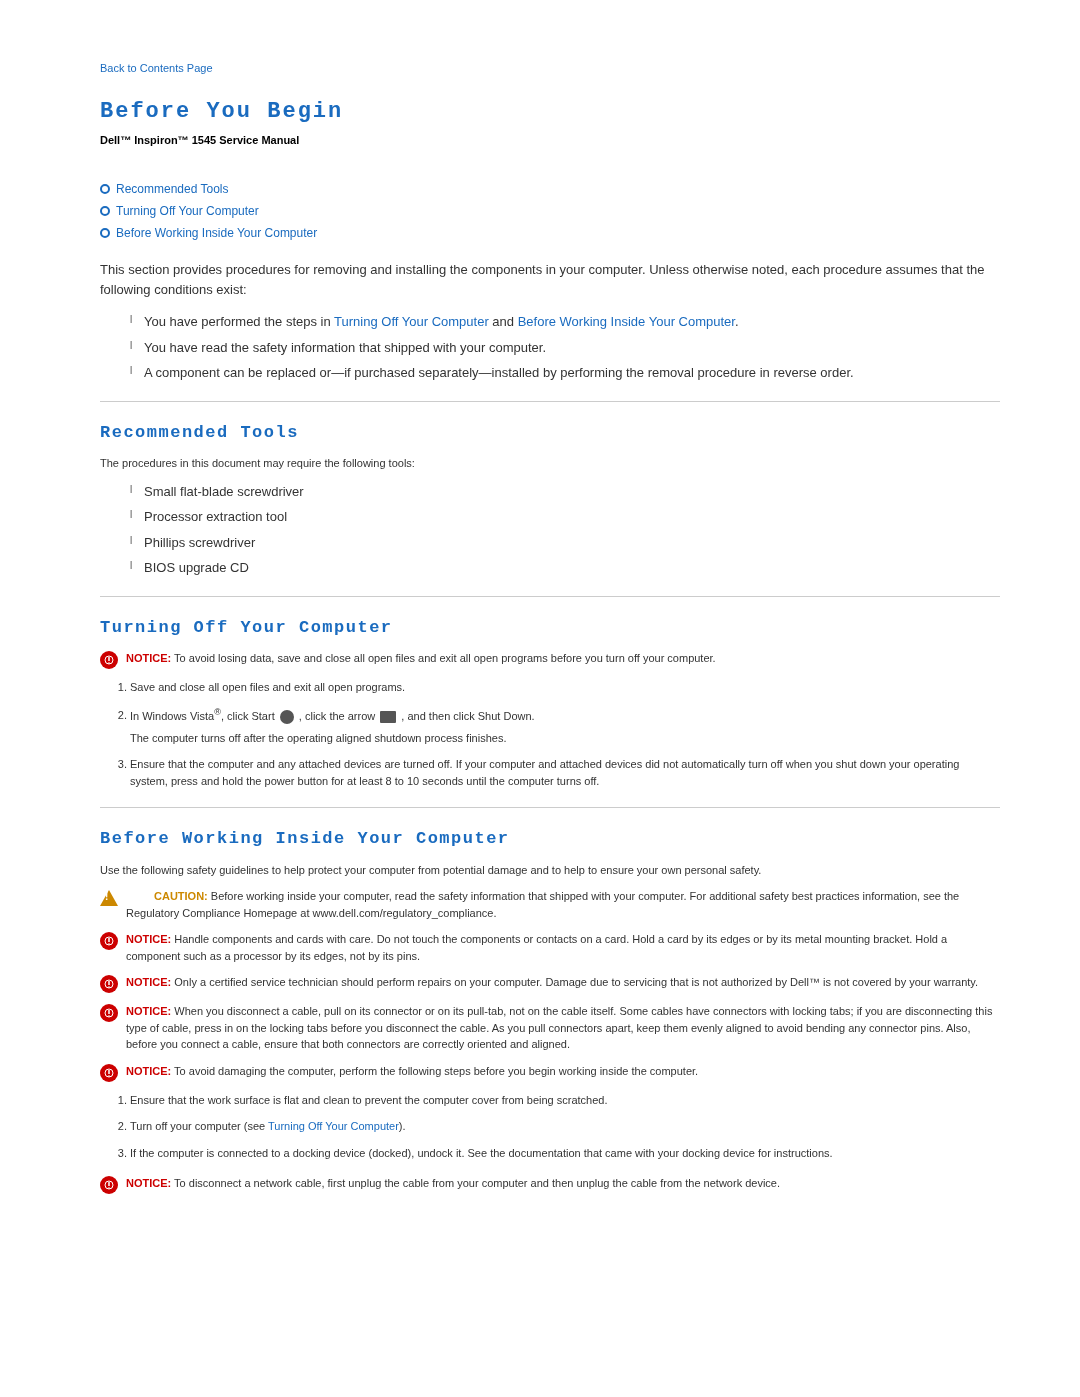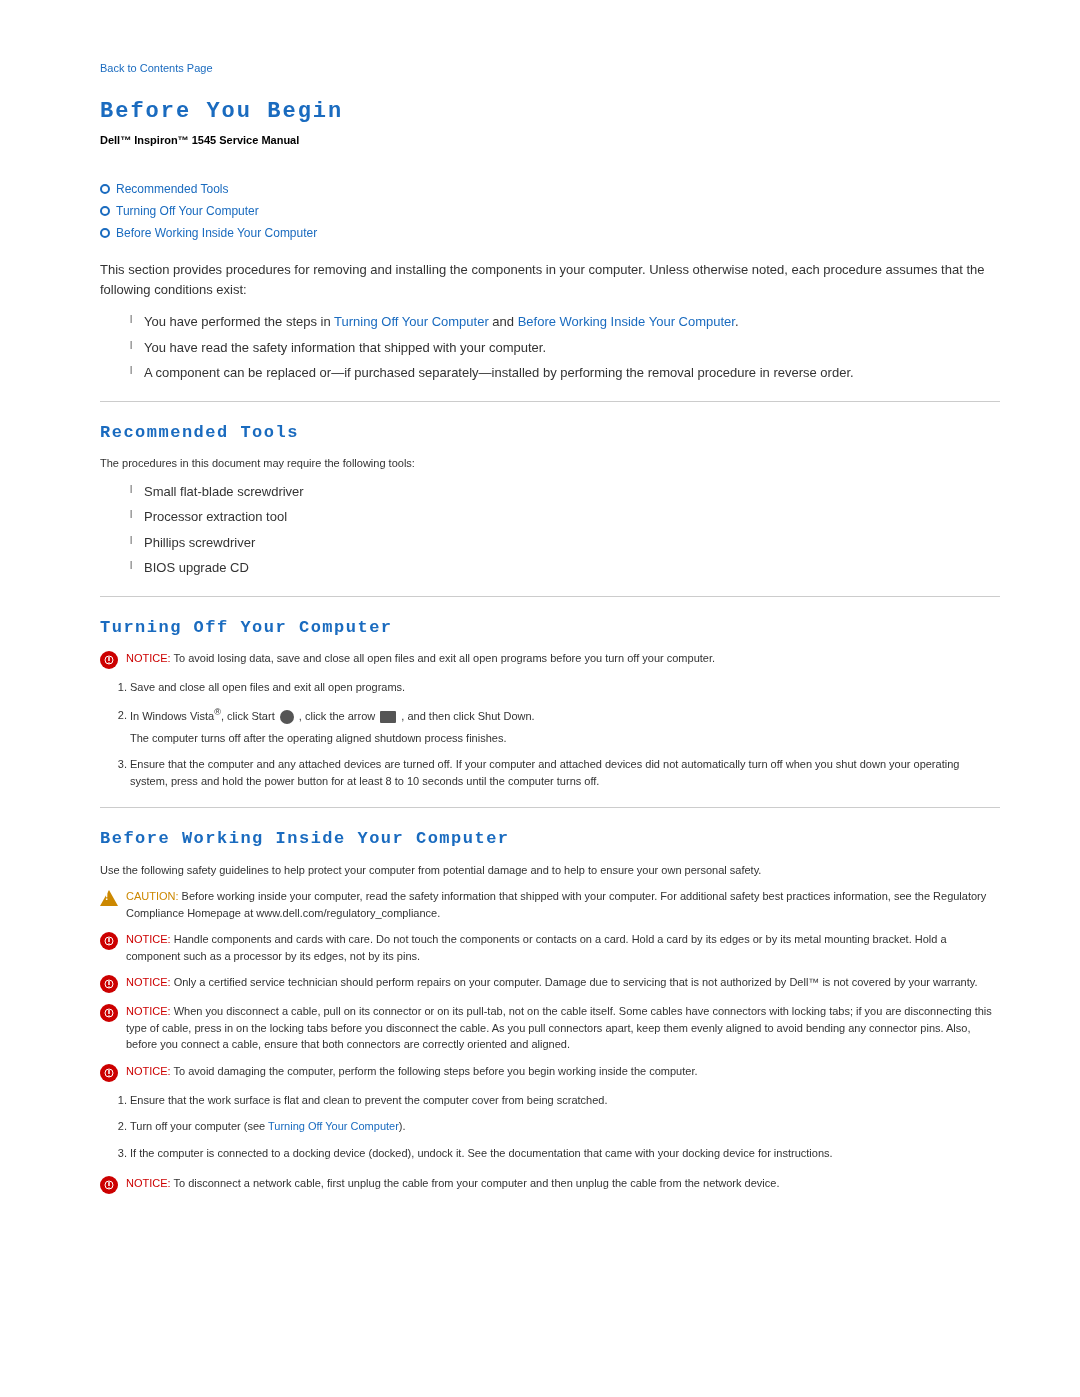--- a/index.html
+++ b/index.html
@@ -108,22 +108,22 @@
     }
     .caution-triangle::after {
       content: "!";
       position: absolute;
       bottom: -14px;
       left: -4px;
       font-size: 10px;
       font-weight: bold;
       color: #fff;
     }
-    .caution-label { font-weight: normal; color: #cc8800; }
-    .notice-label-red { font-weight: normal; color: #cc0000; }
+    .caution-label { font-weight: bold; color: #cc8800; margin-left: 28px; }
+    .notice-label-red { font-weight: bold; color: #cc0000; }
     .ordered-list { margin-left: 30px; margin-bottom: 14px; }
     .ordered-list li {
       font-size: 11px;
       margin-bottom: 10px;
       line-height: 1.5;
     }
     .ordered-list li p { margin-bottom: 4px; }
     .inline-icon {
       display: inline-block;
       width: 14px; height: 14px;

